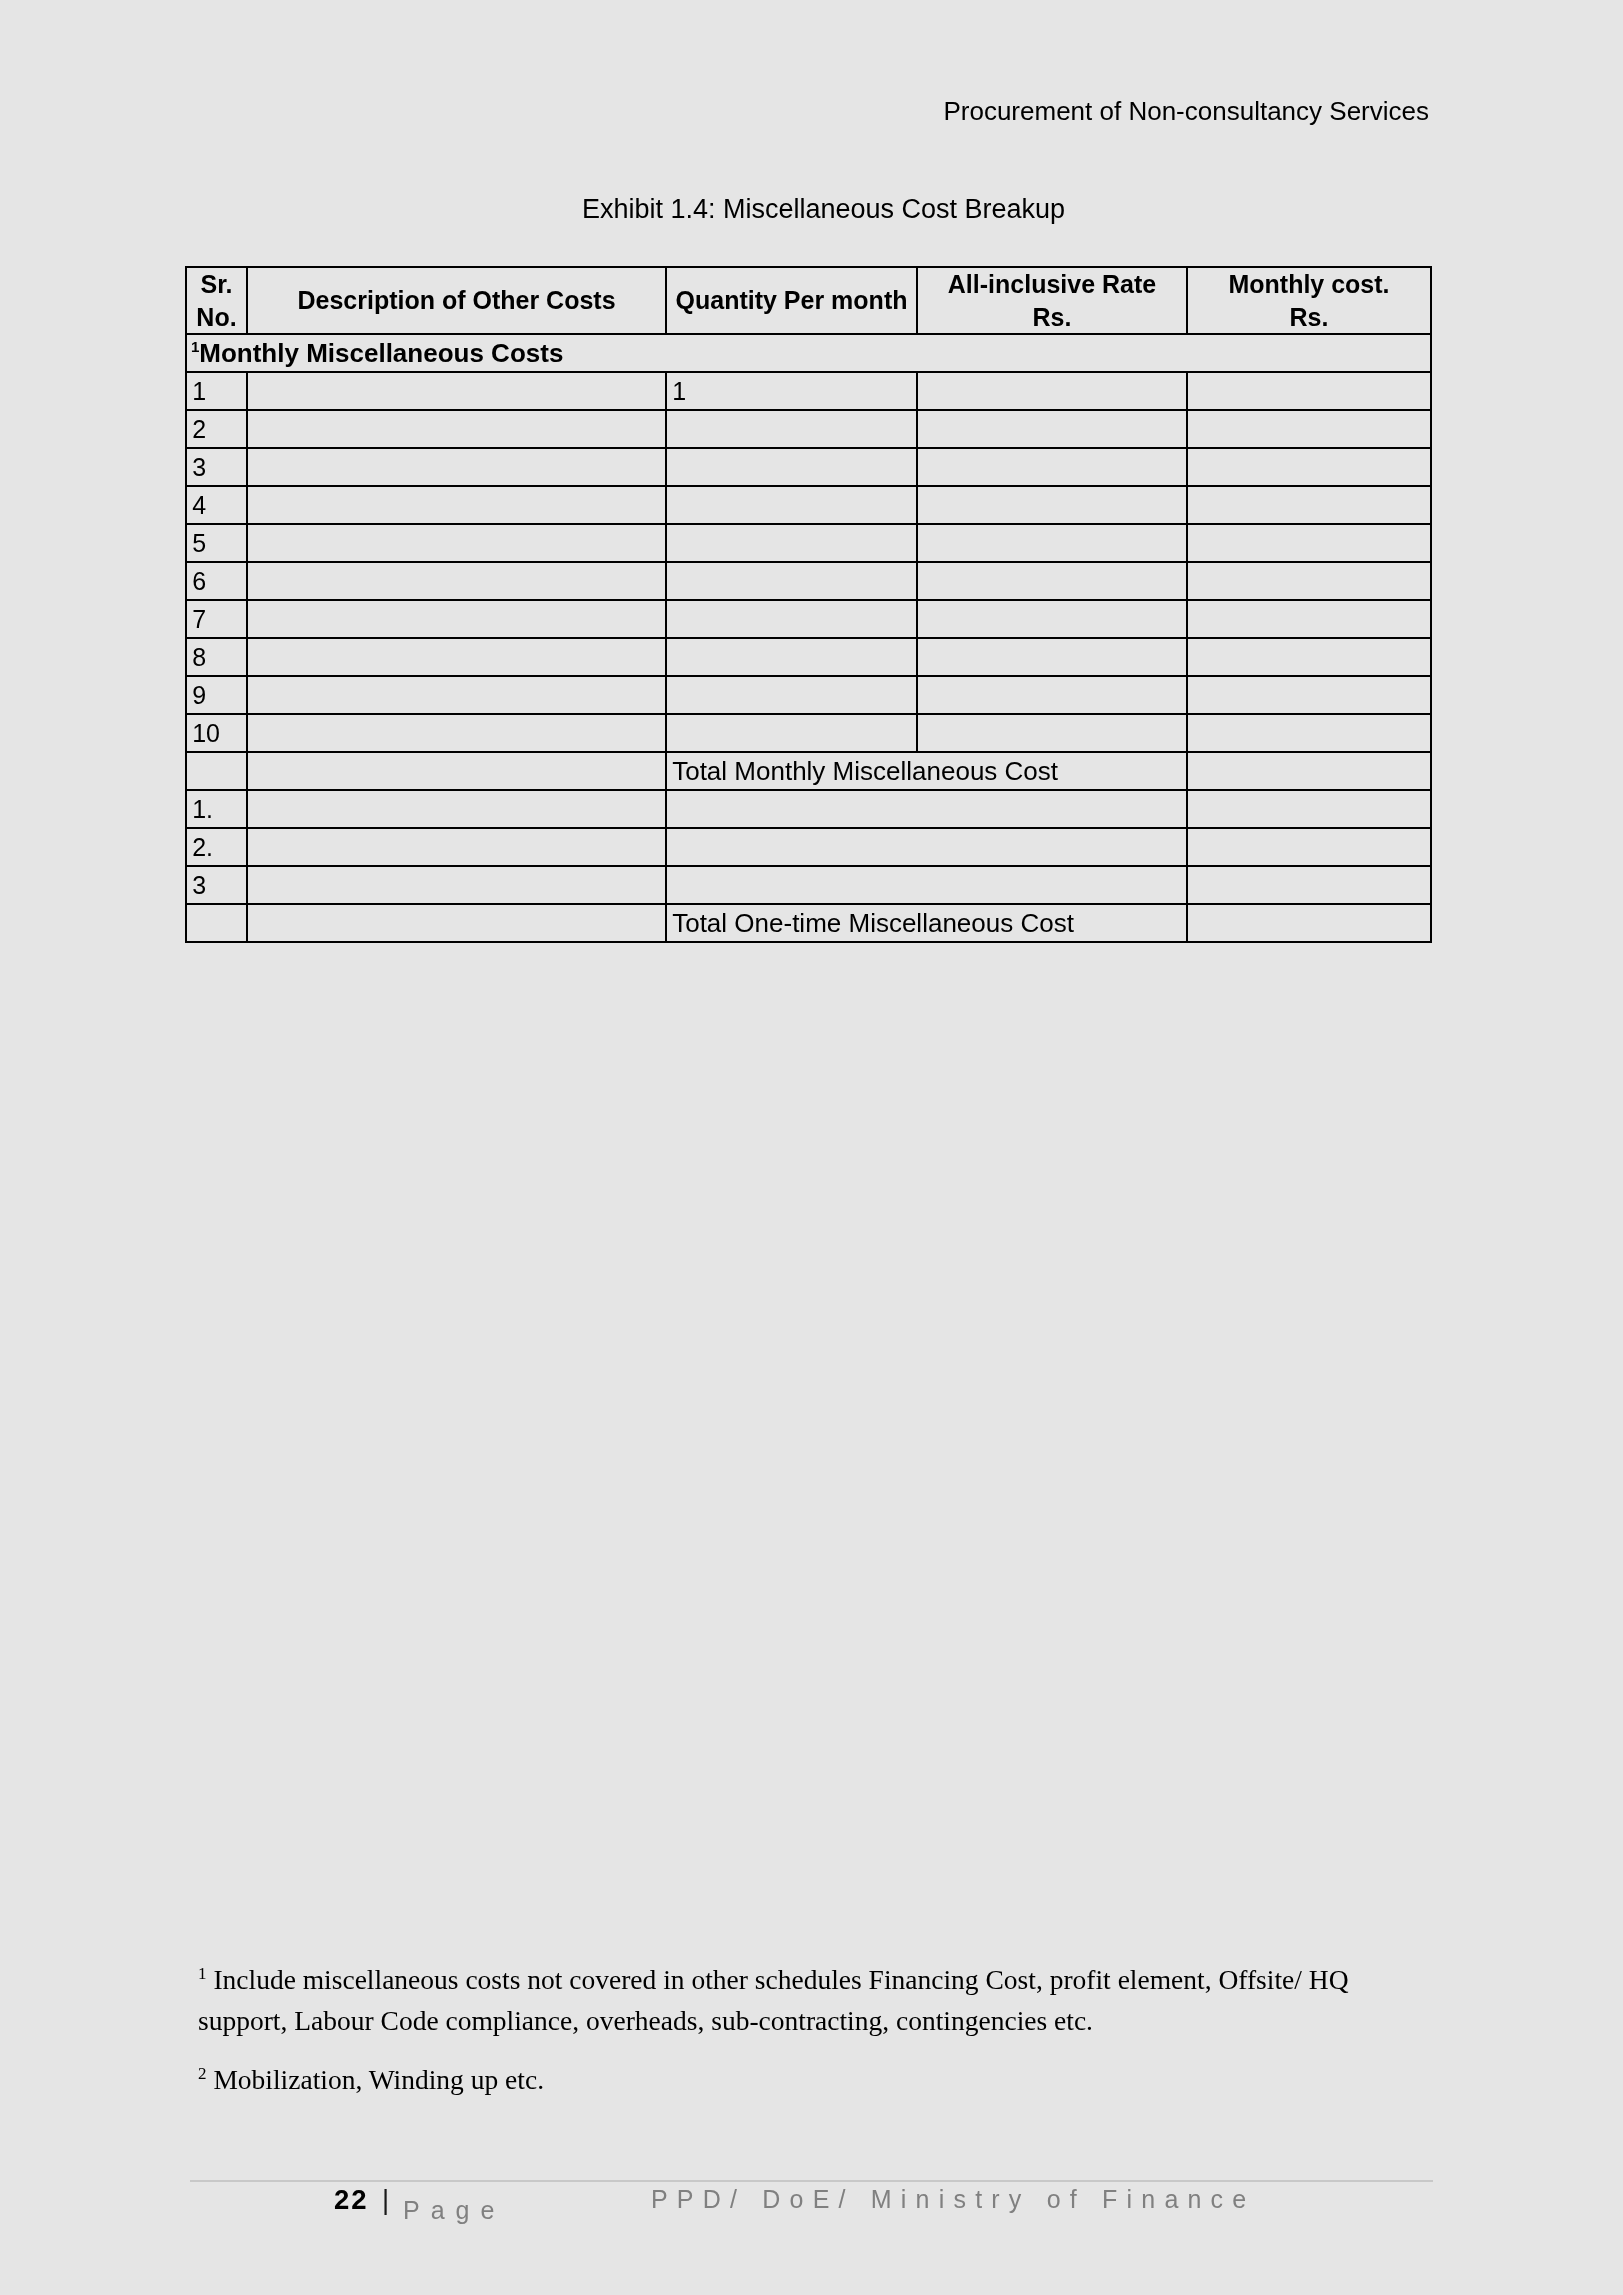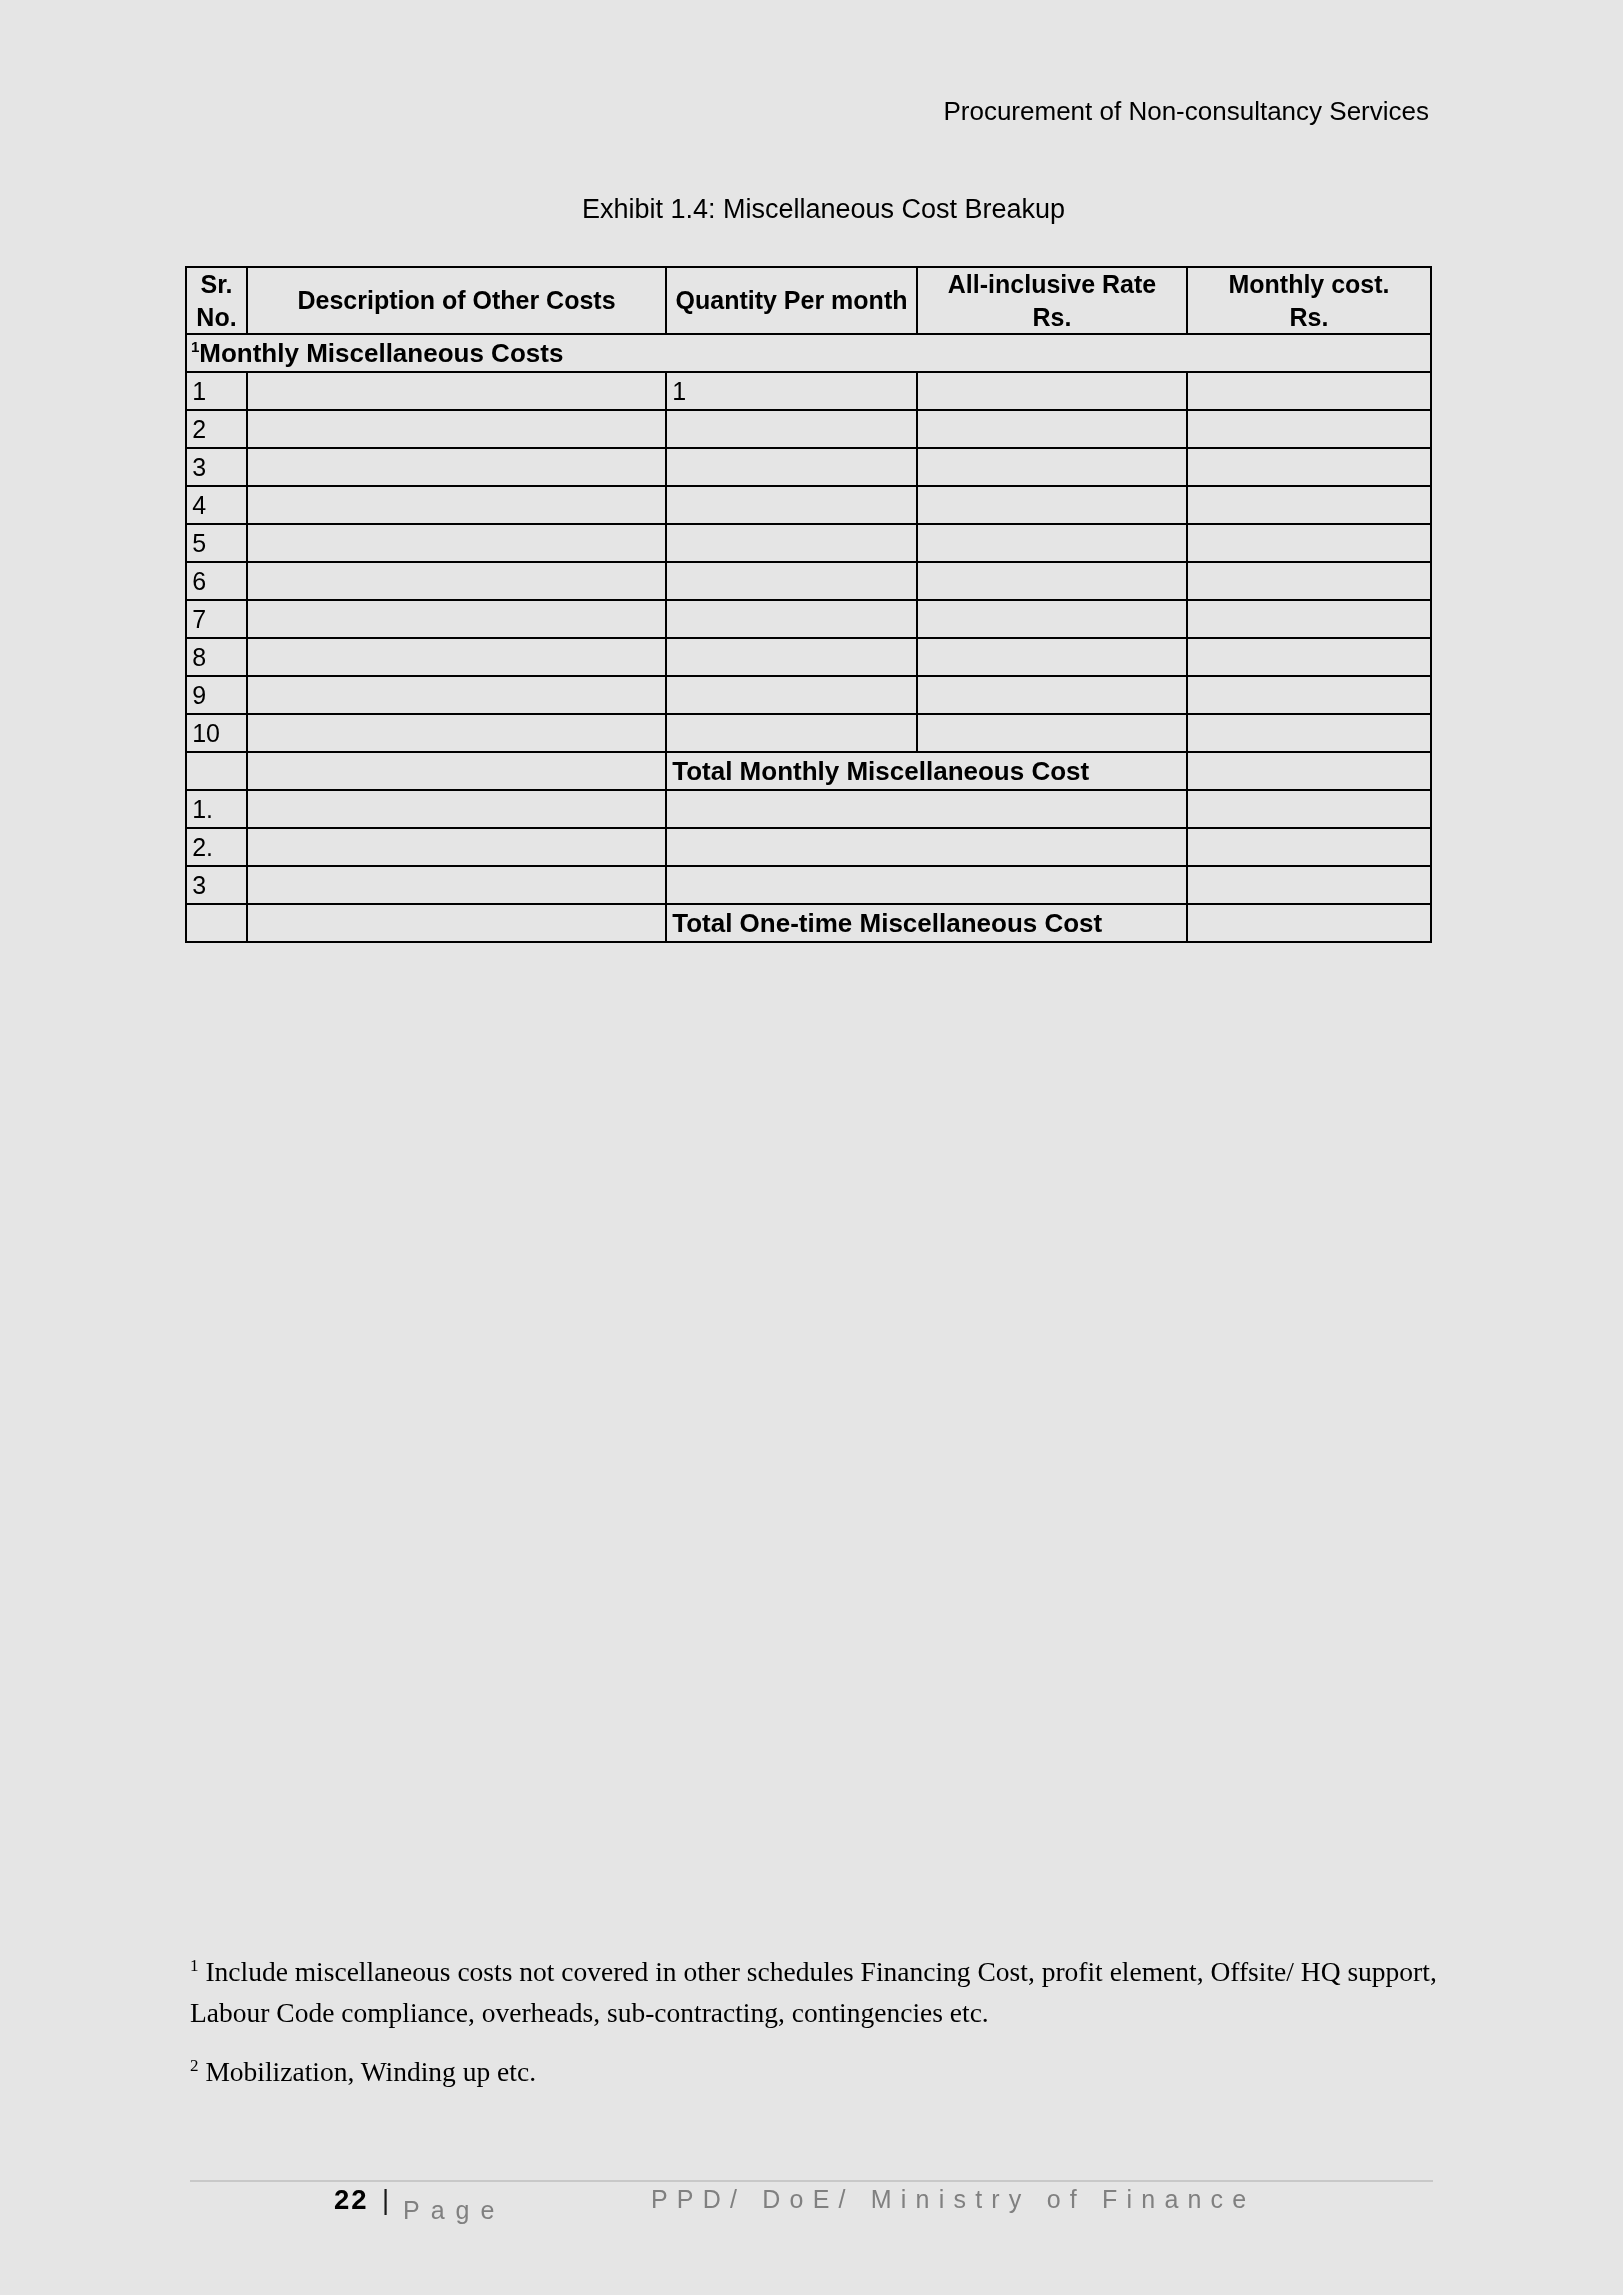--- a/index.html
+++ b/index.html
@@ -14,26 +14,26 @@
   table.cost-table{position:absolute;left:185px;top:266px;width:1245px;
                    border-collapse:collapse;table-layout:fixed;}
   .cost-table th,.cost-table td{border:2px solid #000;border-top-width:2.6px;border-bottom-width:2.6px;
                    overflow:hidden;white-space:nowrap;}
   .cost-table thead tr{height:51px;}
   .cost-table tbody tr{height:38px;}
   .cost-table th{font-size:25px;font-weight:bold;text-align:center;vertical-align:middle;
                  line-height:1.3;padding:0 2.6px;white-space:normal;}
   .cost-table td{font-size:25px;vertical-align:middle;padding:0 5.2px;}
   td.section-cell{font-weight:bold;font-size:26px;padding:0 3.9px;margin-left:7px;}
-  td.total-cell{font-weight:bold;font-size:26px;}
+  td.total-cell{font-weight:normal;font-size:26px;}
   .cost-table sup{font-size:58%;line-height:0;}
 
   .footnotes{position:absolute;left:190px;top:1951px;width:1247px;
              font-family:"Liberation Serif",serif;font-size:27.5px;line-height:1.5;}
-  .fn{margin:0;}
+  .fn{margin:8px;}
   .fn + .fn{margin-top:17px;}
   .fn sup{font-size:62%;line-height:0;}
 
   .footer-line{position:absolute;left:190px;top:2180px;width:1243px;height:2px;background:#c8c8c8;}
   .footer{position:absolute;left:0;top:2184px;width:100%;height:46px;}
   .footer .pageno{position:absolute;left:334px;top:0;font-size:27.5px;font-weight:bold;letter-spacing:2px;text-align:center;}
   .footer .bar{position:absolute;left:382px;top:0;font-size:27.5px;color:#1a1a1a;}
   .footer .pageword{position:absolute;left:403px;top:12px;font-size:25px;color:#808080;letter-spacing:11px;}
   .footer .org{position:absolute;left:651px;top:1.3px;font-size:25px;color:#808080;letter-spacing:9.2px;}
 </style>

